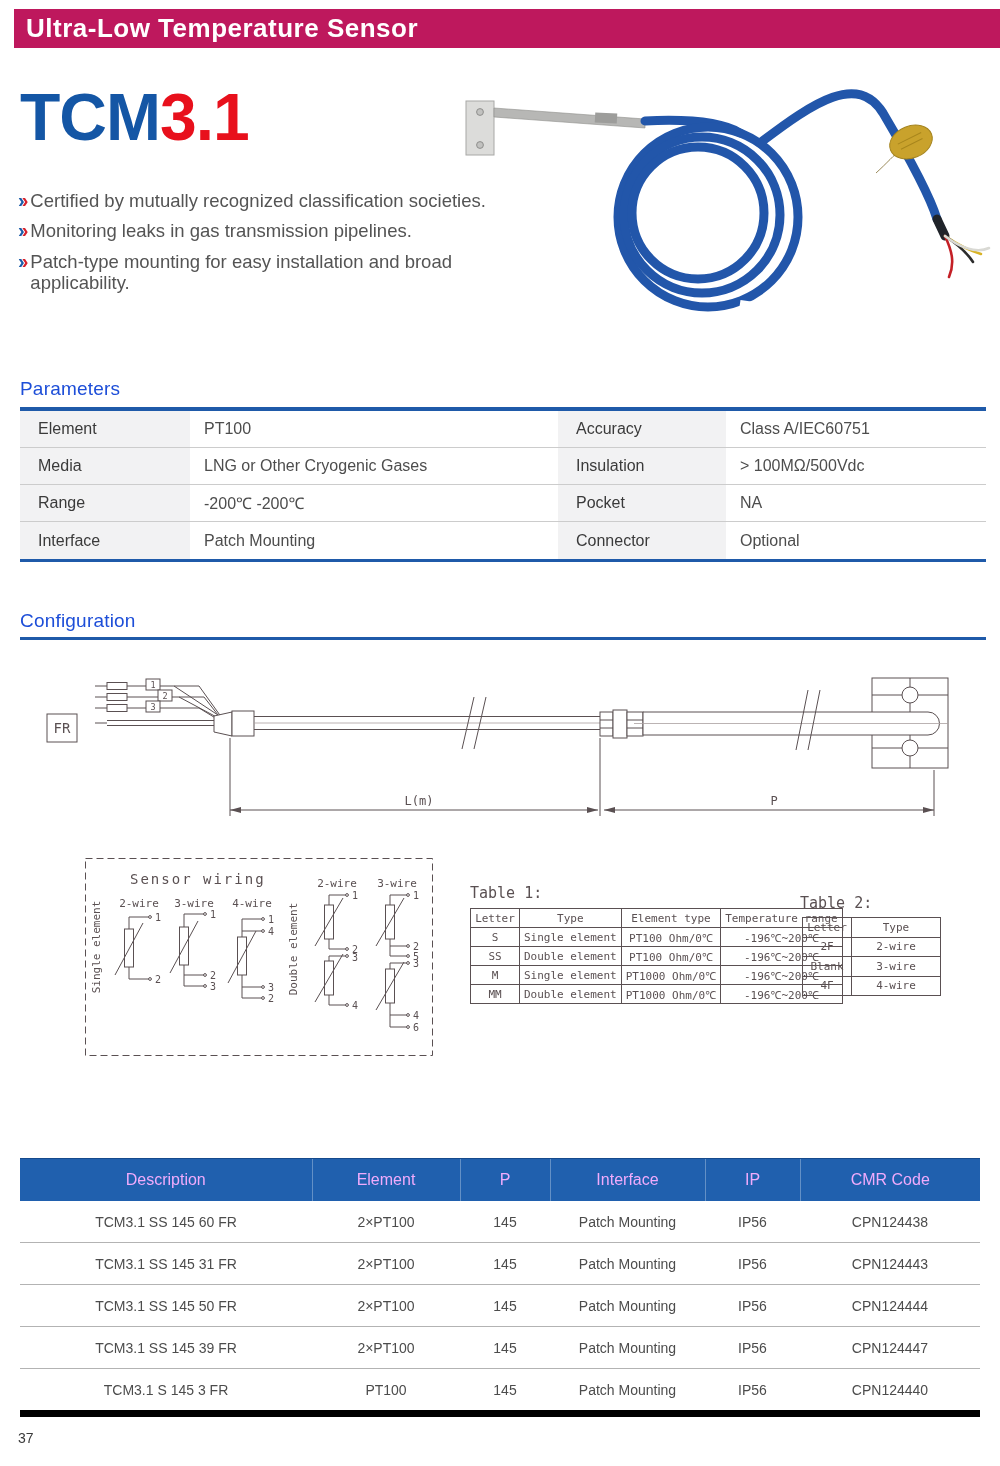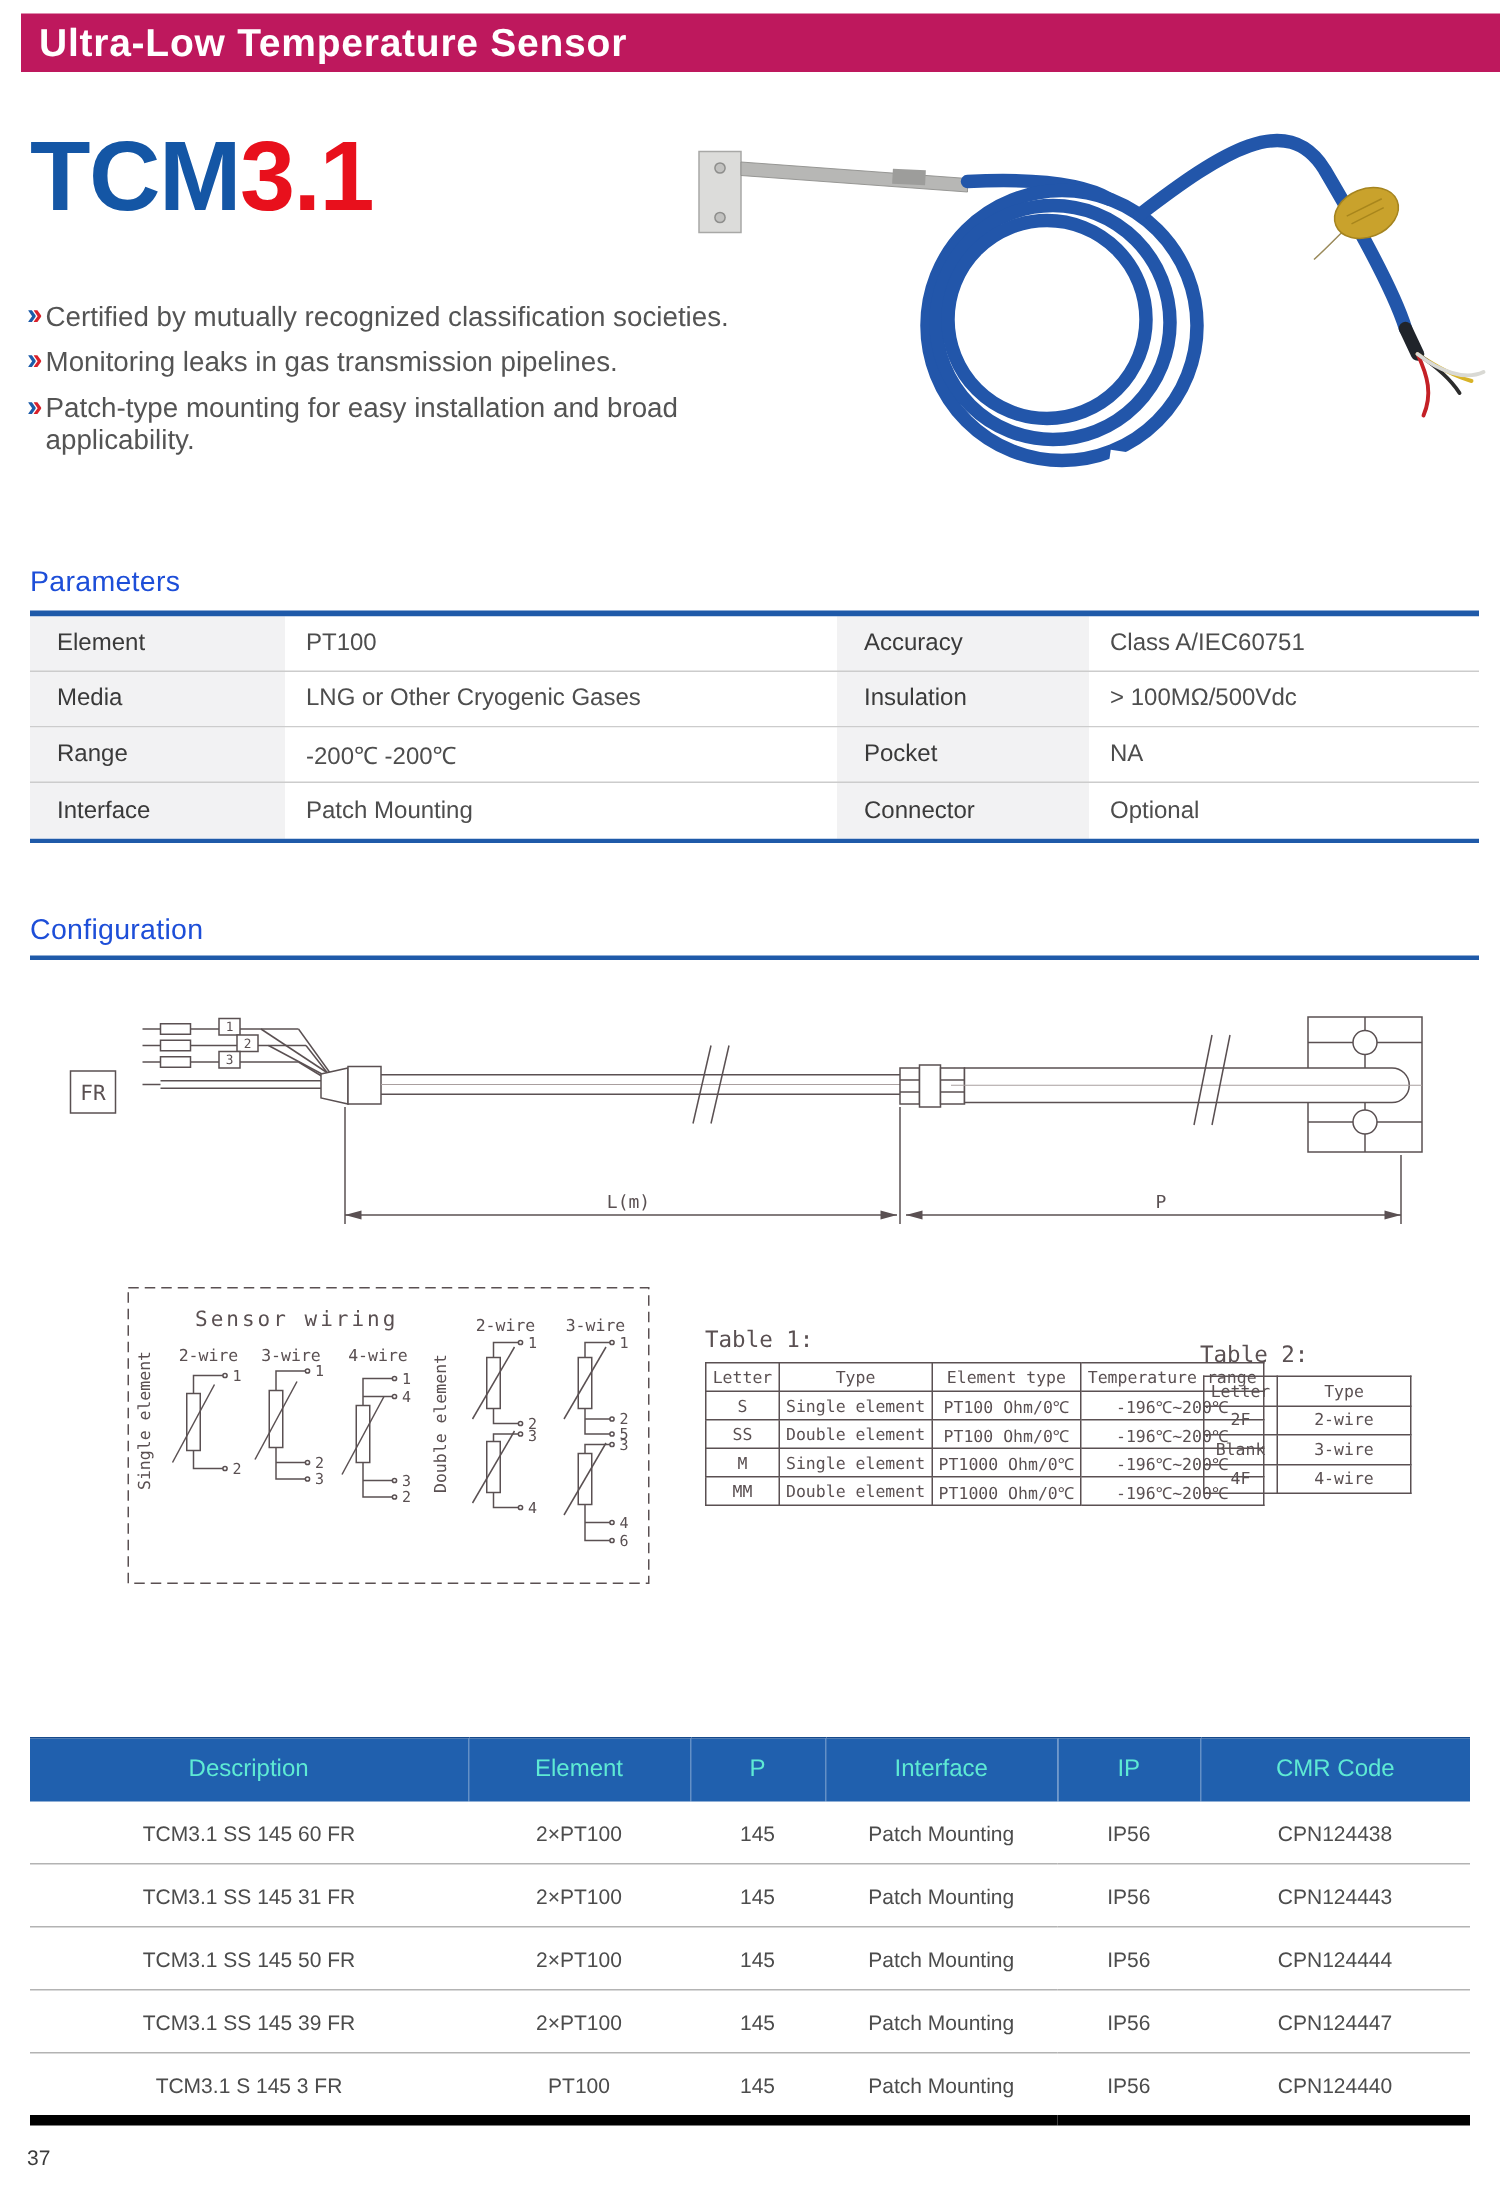--- a/index.html
+++ b/index.html
@@ -10,21 +10,21 @@
   .banner{position:absolute;left:14px;top:9px;width:986px;height:39px;background:#be185d;
           display:flex;align-items:center;}
   .banner span{color:#ffffff;font-size:26px;font-weight:bold;padding-left:12px;letter-spacing:.5px;}
 
   
   .model{position:absolute;left:20px;top:84px;font-size:66px;font-weight:bold;letter-spacing:-1px;line-height:1;}
   .model .m-blue{color:#1456a5;}
   .model .m-red{color:#e8101c;}
 
   
-  .features{position:absolute;left:18px;top:190px;width:470px;margin-top:10px;}
+  .features{position:absolute;left:18px;top:190px;width:470px;}
   .feature{display:flex;align-items:flex-start;margin-bottom:9px;font-size:18.5px;color:#545454;line-height:1.15;}
   .chevrons{font-weight:bold;font-size:20px;line-height:1;margin-right:5px;margin-top:0px;letter-spacing:-3px;}
   .chev-b::before{content:"›";color:#1c5ca9;}
   .chev-r::before{content:"›";color:#d8212b;}
 
   
   .sec-head{position:absolute;font-size:19px;color:#1d4ed8;letter-spacing:.2px;}
 
   
   .params{position:absolute;left:20px;top:407px;width:966px;
@@ -40,21 +40,21 @@
   
   .cadtable{position:absolute;border-collapse:collapse;font-family:"DejaVu Sans Mono",monospace;
             color:#5a5052;text-align:center;}
   .cadtable td,.cadtable th{border:1px solid #5a5052;font-weight:normal;padding:0 4px;white-space:nowrap;}
   .t1 td,.t1 th{height:18px;font-size:11px;}
   .t2 td,.t2 th{height:18.5px;font-size:11px;}
   .cadlabel{position:absolute;font-family:"DejaVu Sans Mono",monospace;color:#5a5052;font-size:15px;}
 
   
   .products{position:absolute;left:20px;top:1158px;width:960px;border-collapse:collapse;table-layout:fixed;}
-  .products th{background:#2060ae;color:#5eead4;font-weight:normal;font-size:16px;height:40px;
+  .products th{background:#2060ae;color:#f0abfc;font-weight:normal;font-size:16px;height:40px;
                border-top:1px solid #164a8c;}
   .products th + th{border-left:1px solid rgba(255,255,255,.30);}
   .products td{height:39px;text-align:center;font-size:14px;color:#4c4c4c;border-top:1px solid #b3b3b3;}
   .products tr.first td{border-top:none;}
   .products tr.last td{border-bottom:7px solid #000000;}
 
   .pageno{position:absolute;left:18px;top:1430px;font-size:14px;color:#3a3a3a;}
 
   svg{display:block;}
   .ln{stroke:#5a5052;stroke-width:1;fill:none;}

